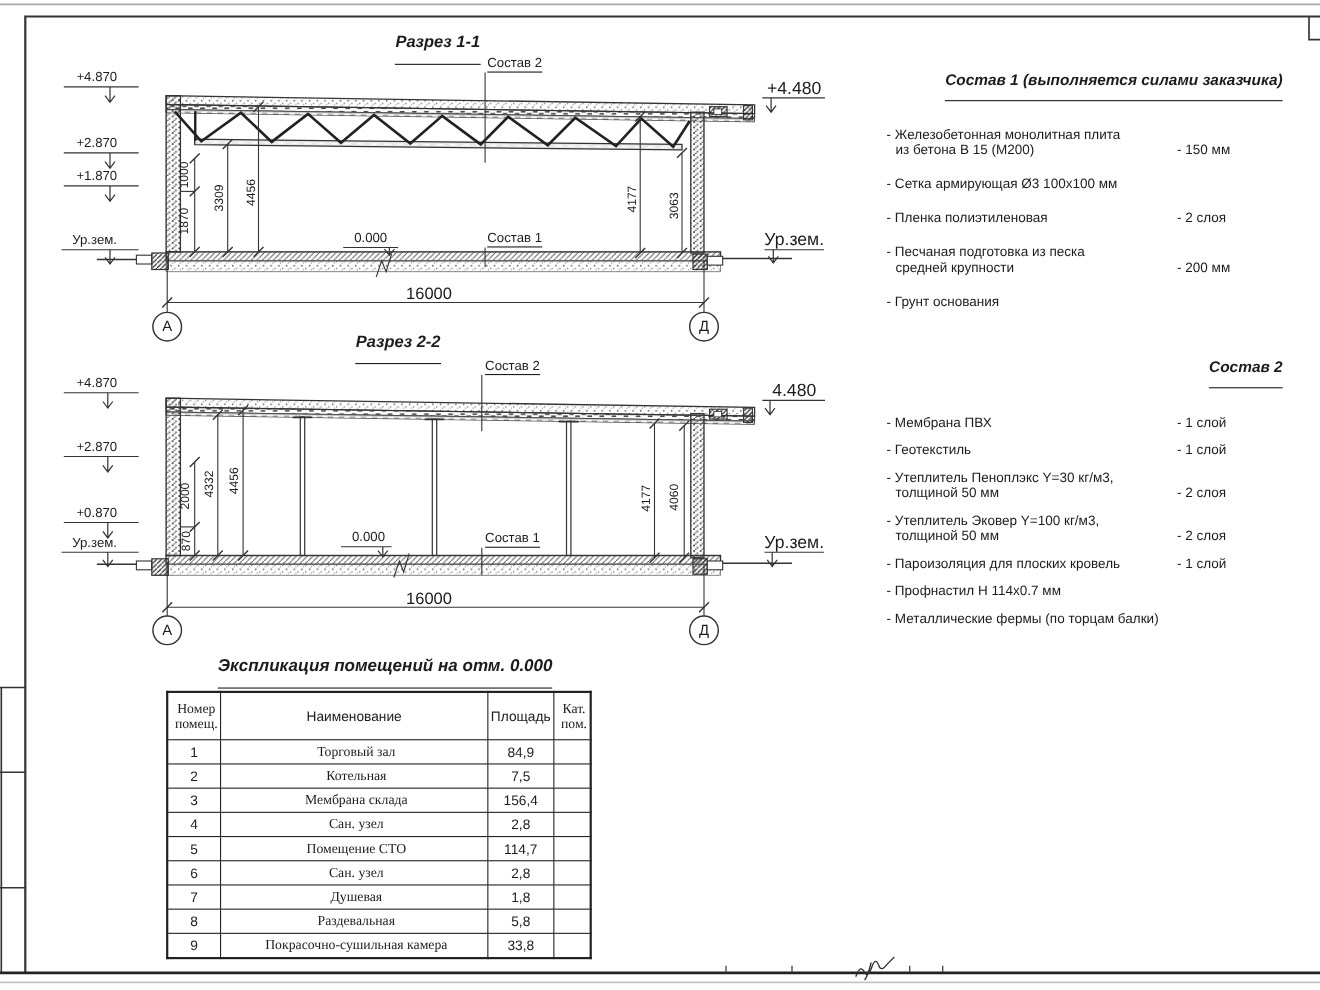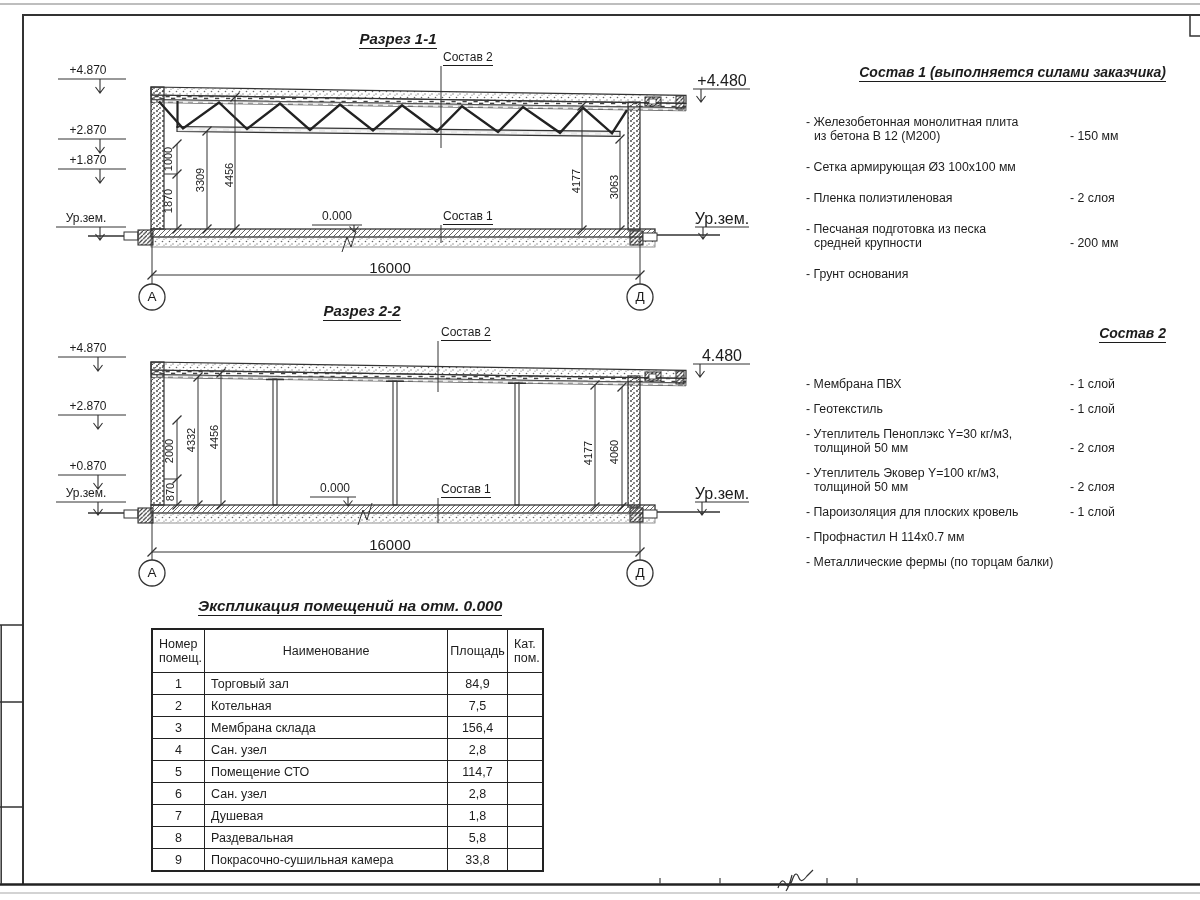--- a/index.html
+++ b/index.html
@@ -1,21 +1,21 @@
 <!DOCTYPE html>
 <html><head>
 <meta charset="utf-8">
 <style>
   html,body{margin:0;padding:0;background:#fff;}
   .page{position:relative;width:1200px;height:900px;background:#fff;overflow:hidden;
         font-family:"Liberation Sans",sans-serif;color:#1c1c1c;}
   svg.lw{position:absolute;left:0;top:0;}
   .t{position:absolute;white-space:nowrap;color:#1c1c1c;line-height:13px;}
   .sec-title{font-size:15px;font-weight:bold;font-style:italic;text-align:center;line-height:15px;}
-  .sec-title .ulb,.big-title .ulb,.comp-title .ulb{border-bottom:1.6px solid #1c1c1c;padding-bottom:1px;}
+  .sec-title .ulb,.big-title .ulb,.comp-title .ulb{border-bottom:1.6px solid #1c1c1c;padding-bottom:11px;}
   .big-title{font-size:15.5px;font-weight:bold;font-style:italic;text-align:center;line-height:16px;}
   .comp-title{font-size:14px;font-weight:bold;font-style:italic;text-align:right;line-height:15px;}
   .lbl{font-size:12px;}
   .ulb2{border-bottom:1.2px solid #1c1c1c;padding-bottom:1px;}
   .elev{font-size:12px;width:60px;text-align:center;}
   .elevr{font-size:16px;width:58px;text-align:center;}
   .vdim{font-size:11px;transform:translate(-50%,-50%) rotate(-90deg);transform-origin:center;}
   .hdim{font-size:15px;width:84px;text-align:center;}
   .axis{font-size:13.5px;width:28px;text-align:center;}
   .comp-items{position:absolute;font-size:12.3px;line-height:14px;}
@@ -24,21 +24,21 @@
   .comp-name{width:264px;}
   .comp-line2{padding-left:8px;}
   .comp-qty{white-space:nowrap;}
   table.expl{position:absolute;left:151px;top:628px;border-collapse:collapse;
              font-size:12.5px;color:#1c1c1c;}
   table.expl td,table.expl th{border:1.4px solid #222;font-weight:normal;padding:0 2px;}
   table.expl{border:2px solid #222;}
   table.expl th{height:42px;line-height:14px;}
   table.expl td{height:21px;}
   .cc{text-align:center;}
-  .cl{text-align:left;padding-left:6px !important;}
+  .cl{text-align:center;padding-left:6px !important;font-family:Liberation Serif, serif;}
 </style>
 </head>
 <body>
 
 <div class="page">
 
   <svg class="lw" width="1200" height="900" viewBox="0 0 1200 900">
     <defs>
       <pattern id="spk" width="7" height="6" patternUnits="userSpaceOnUse">
         <circle cx="1.5" cy="1.5" r="0.8" fill="#666"></circle>
@@ -203,21 +203,21 @@
   <div class="t vdim" style="left:614px;top:452px">4060</div>
   <div class="t hdim" style="left:348px;top:538px">16000</div>
   <div class="t axis" style="left:138px;top:566px">А</div>
   <div class="t axis" style="left:626px;top:566px">Д</div>
 
   <div class="t comp-title" style="left:806px;top:65px;width:360px"><span class="ulb">Состав 1 (выполняется силами заказчика)</span></div>
   <div class="comp-items" style="left:806px;top:115px;width:360px">
     <div class="comp-item">
       <div class="comp-name">
           <div>- Железобетонная  монолитная плита</div>
-          <div class="comp-line2">из бетона В 12 (М200)</div>
+          <div class="comp-line2">из бетона В 15 (М200)</div>
         </div>
       <div class="comp-qty">- 150 мм</div>
     </div>
     <div class="comp-item">
       <div class="comp-name">
           <div>- Сетка армирующая Ø3 100х100 мм</div>
           <div class="comp-line2"></div>
         </div>
       <div class="comp-qty"></div>
     </div>

